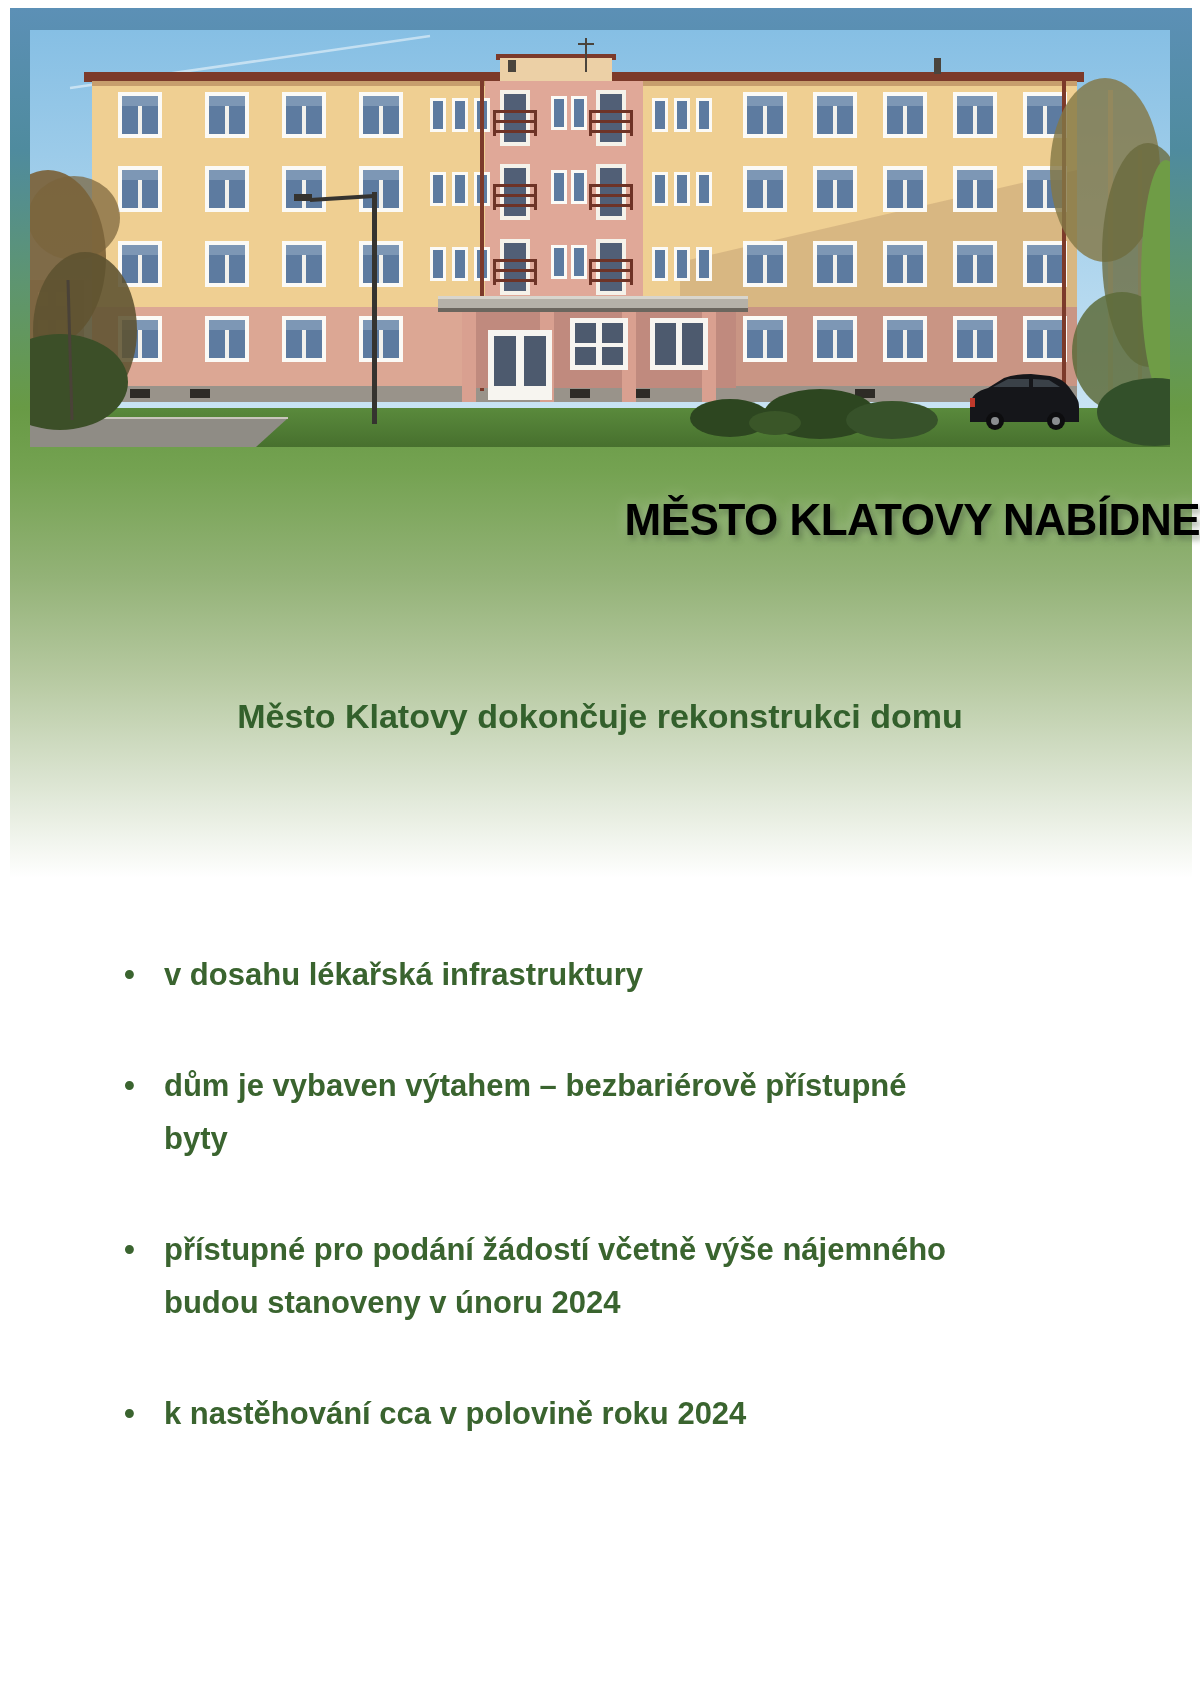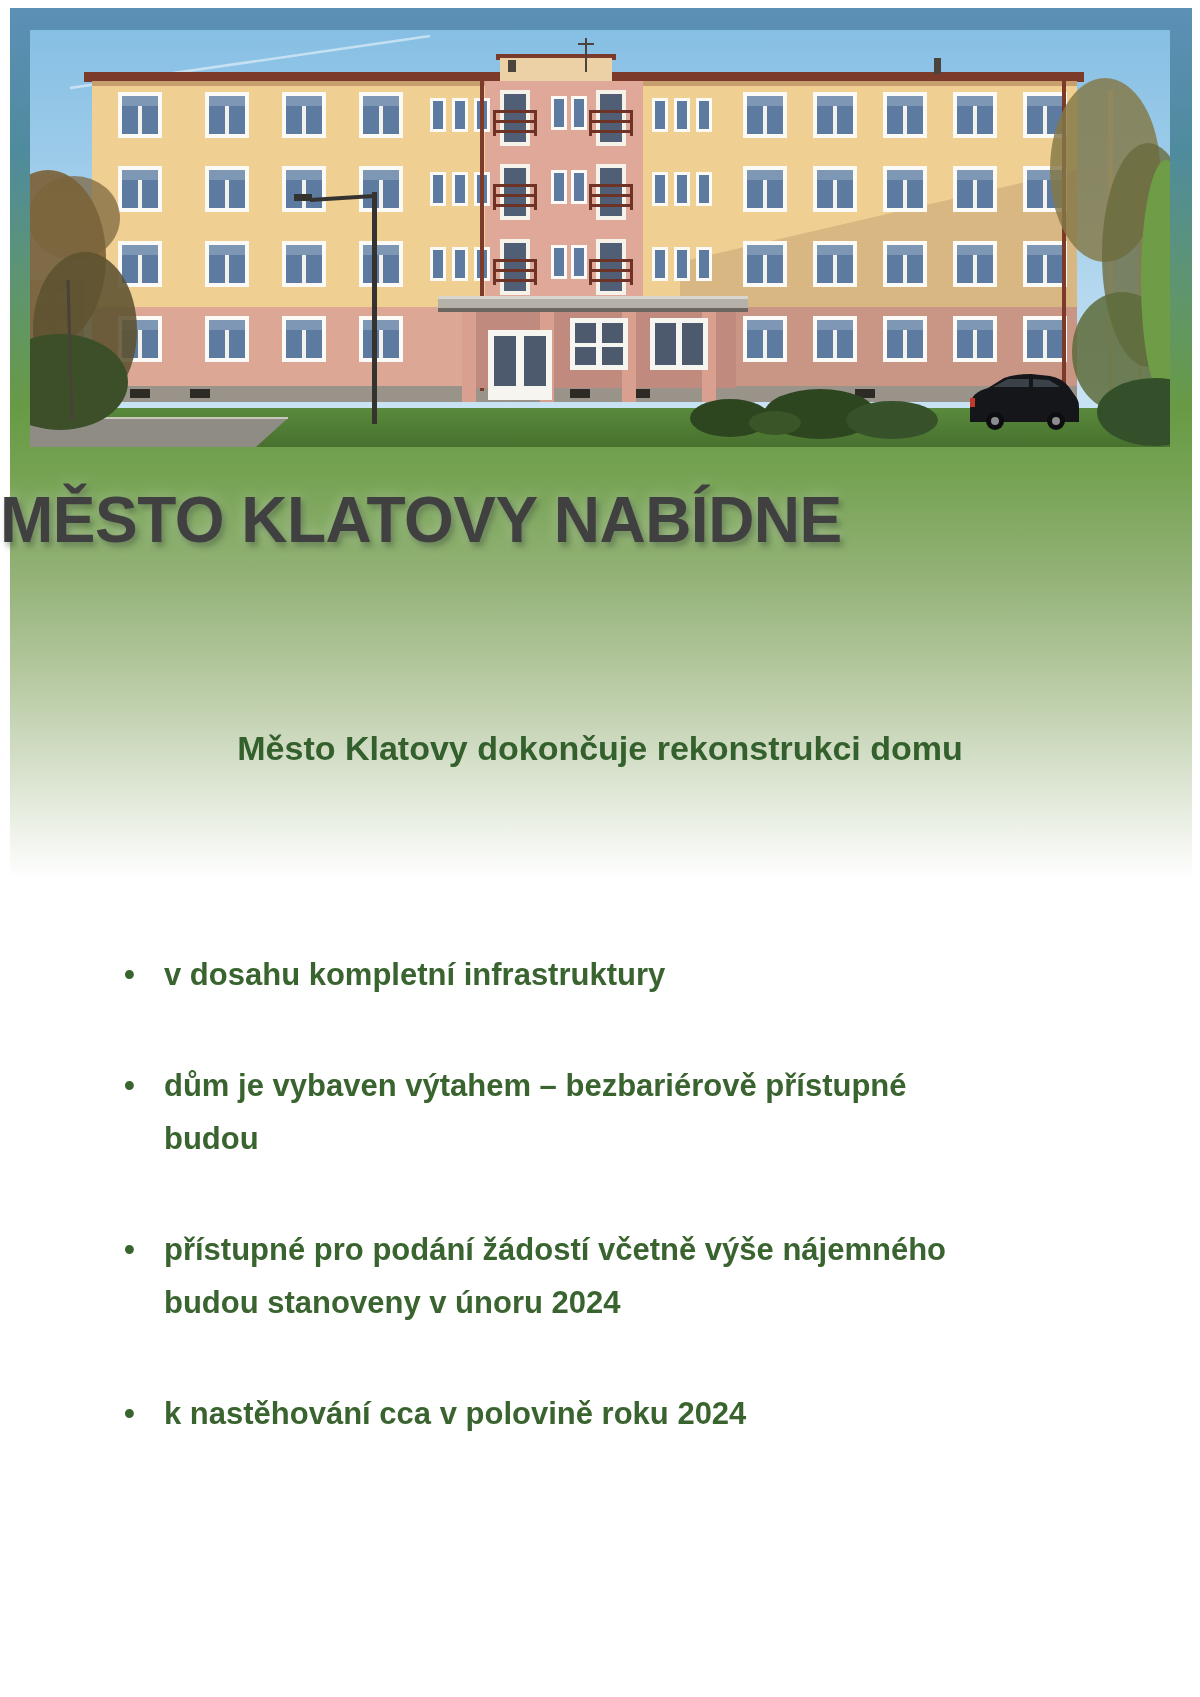--- a/index.html
+++ b/index.html
@@ -15,32 +15,32 @@
   }
 
   .photo-frame{
     position:absolute;left:30px;top:30px;width:1140px;height:417px;
     overflow:hidden;
   }
   .photo-frame svg{display:block;width:100%;height:100%;}
 
   .poster-title{
     position:absolute;left:0;top:482px;width:100%;
-    text-align:left;color:#404040;font-weight:bold;
-    font-size:64px;line-height:76px;letter-spacing:-0.5px;
+    text-align:right;color:#000000;font-weight:bold;
+    font-size:44px;line-height:76px;letter-spacing:-0.5px;
     text-shadow:0 0 14px rgba(255,255,255,0.30), 3px 4px 6px rgba(45,70,35,0.55);
   }
   .poster-title span{display:block;}
 
   .poster-subtitle{
     position:absolute;left:0;top:690px;width:100%;
     text-align:center;color:#33602c;font-weight:bold;
     font-size:34px;line-height:53px;
   }
-  .poster-subtitle span{display:block;margin-top:32px;}
+  .poster-subtitle span{display:block;}
 
   .bullet-list{
     position:absolute;left:118px;top:948px;width:1000px;
     list-style:none;margin:0;padding:0;
     color:#3a642f;font-weight:bold;font-size:31px;line-height:53px;
   }
   .bullet-list li{position:relative;padding-left:46px;margin-bottom:58px;}
   .bullet-dot{position:absolute;left:6px;top:0;font-size:31px;}
   .bullet-line{display:block;}
 </style>
@@ -255,26 +255,26 @@
     <span>MĚSTO KLATOVY NABÍDNE</span>
   </div>
 
   <div class="poster-subtitle">
     <span>Město Klatovy dokončuje rekonstrukci domu</span>
   </div>
 
   <ul class="bullet-list">
     <li>
       <span class="bullet-dot">•</span>
-      <span class="bullet-line">v dosahu kompletní infrastruktury</span>
+      <span class="bullet-line">v dosahu lékařská infrastruktury</span>
     </li>
     <li>
       <span class="bullet-dot">•</span>
       <span class="bullet-line">dům je vybaven výtahem – bezbariérově přístupné</span>
-      <span class="bullet-line">budou</span>
+      <span class="bullet-line">byty</span>
     </li>
     <li>
       <span class="bullet-dot">•</span>
       <span class="bullet-line">přístupné pro podání žádostí včetně výše nájemného</span>
       <span class="bullet-line">budou stanoveny v únoru 2024</span>
     </li>
     <li>
       <span class="bullet-dot">•</span>
       <span class="bullet-line">k nastěhování cca v polovině roku 2024</span>
     </li>

